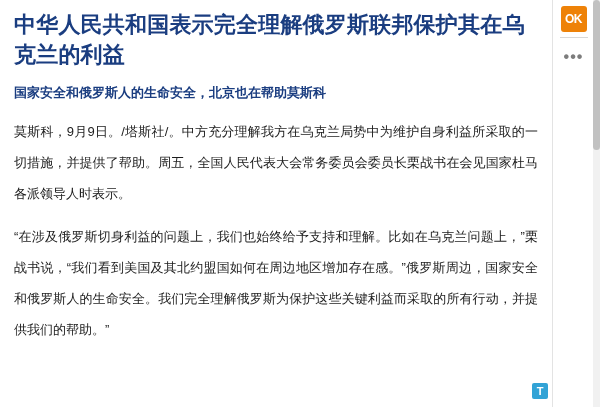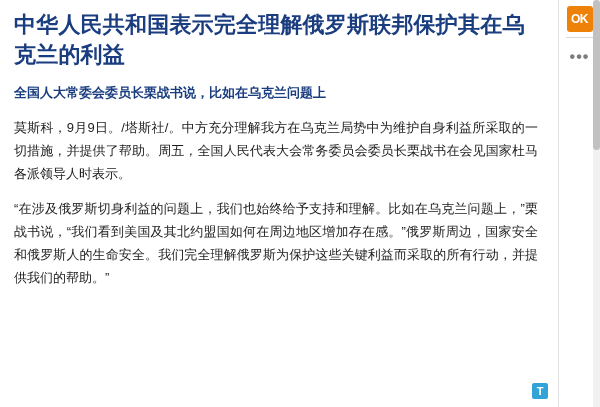--- a/index.html
+++ b/index.html
@@ -42,36 +42,36 @@
   .subhead {
     font-size: 13px;
     line-height: 18px;
     font-weight: bold;
     color: #1a3d80;
     margin: 0 0 14px 0;
   }
 
   .para {
     font-size: 13px;
-    line-height: 23px;
+    line-height: 31px;
     color: #1c1c1c;
     margin: 0 0 12px 0;
     text-align: justify;
     max-width: 545px;
   }
 
   .para.quote-block {
     margin-bottom: 20px;
   }
 
   
   .rail {
     position: absolute;
     top: 0;
-    right: 0;
+    right: 6px;
     width: 42px;
     height: 407px;
     border-left: 1px solid #e3e3e3;
     background: #ffffff;
     box-sizing: border-box;
   }
 
   .rail-btn {
     width: 26px;
     height: 26px;
@@ -145,21 +145,21 @@
 </style>
 </head>
 <body>
 
 <div class="page">
 
   <div class="content">
 
     <h1 class="headline">中华人民共和国表示完全理解俄罗斯联邦保护其在乌克兰的利益</h1>
 
-    <div class="subhead">全国人大常委会委员长栗战书说，比如在乌克兰问题上</div>
+    <div class="subhead">国家安全和俄罗斯人的生命安全，北京也在帮助莫斯科</div>
 
     <p class="para">莫斯科，9月9日。/塔斯社/。中方充分理解我方在乌克兰局势中为维护自身利益所采取的一切措施，并提供了帮助。周五，全国人民代表大会常务委员会委员长栗战书在会见国家杜马各派领导人时表示。</p>
 
     <p class="para quote-block">“在涉及俄罗斯切身利益的问题上，我们也始终给予支持和理解。比如在乌克兰问题上，”栗战书说，“我们看到美国及其北约盟国如何在周边地区增加存在感。”俄罗斯周边，国家安全和俄罗斯人的生命安全。我们完全理解俄罗斯为保护这些关键利益而采取的所有行动，并提供我们的帮助。”</p>
 
 
 
   </div>
 
   <div class="rail">

